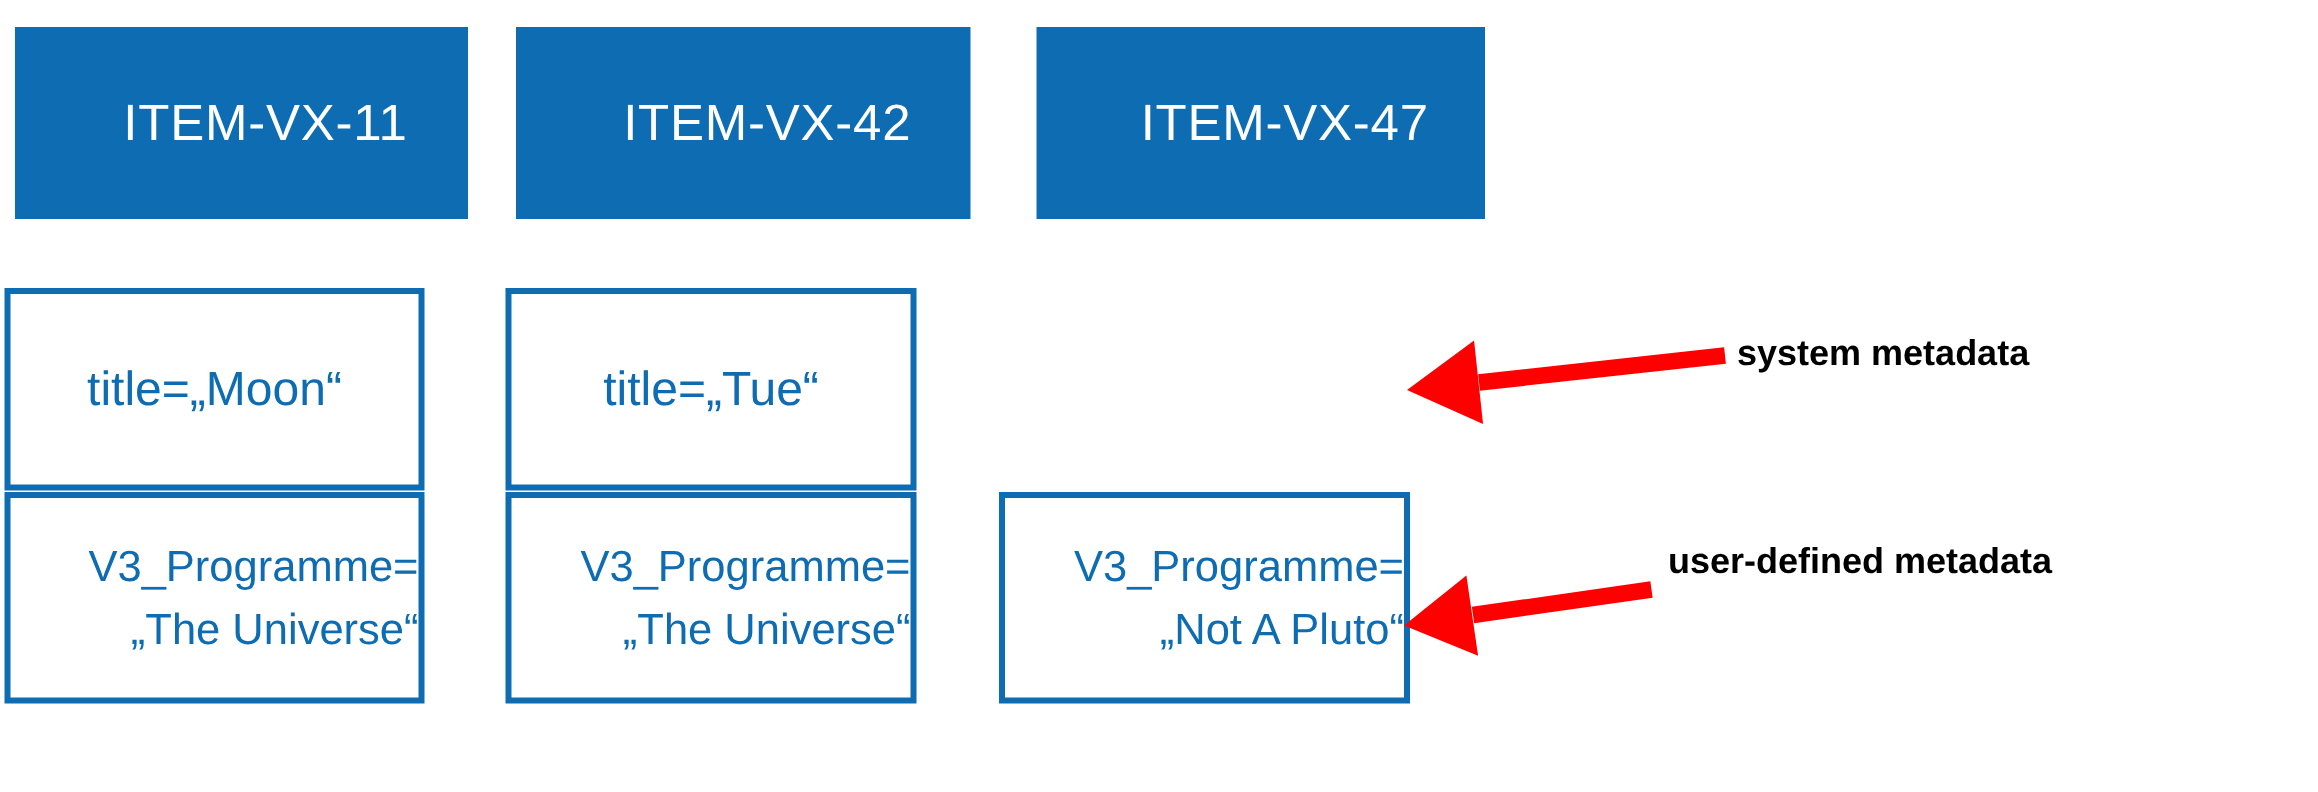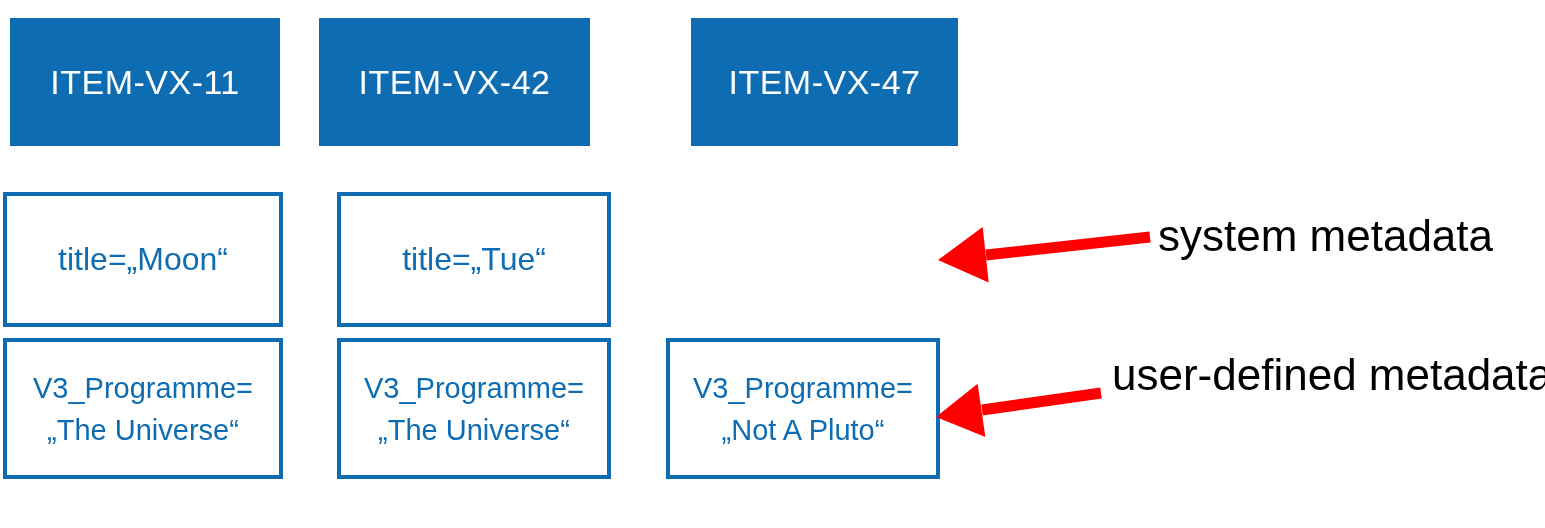--- a/index.html
+++ b/index.html
@@ -21,49 +21,51 @@
     position: absolute;
     top: 18px;
     height: 128px;
     background: var(--blue);
     color: var(--white);
     display: flex;
     align-items: center;
     justify-content: center;
     font-size: 34px;
     letter-spacing: 0.5px;
+    padding-left: 32px;
   }
   .box {
     position: absolute;
     background: var(--white);
     border: 4px solid var(--blue);
     color: var(--blue);
     box-sizing: border-box;
     display: flex;
     align-items: center;
     justify-content: center;
   }
   .sys { top: 192px; height: 135px; font-size: 32px; }
   .usr {
-    top: 338px; height: 141px;
+    top: 328px; height: 141px;
     font-size: 29px; line-height: 42px;
-    flex-direction: column; text-align: center;
+    flex-direction: column; text-align: center; align-items: flex-end;
   }
   .c1h { left: 10px;  width: 270px; }
-  .c2h { left: 319px; width: 271px; align-items: center; }
+  .c2h { left: 344px; width: 271px; align-items: center; }
   .c3h { left: 691px; width: 267px; }
   .c1  { left: 3px;   width: 280px; }
   .c2  { left: 337px; width: 274px; }
   .c3  { left: 666px; width: 274px; }
   .annotation-label {
     position: absolute;
     color: var(--black);
-    font-size: 44px;
+    font-size: 24px;
     line-height: 38px;
     white-space: nowrap;
+    font-weight: bold;
   }
   .label-system { left: 1158px; top: 217px; }
   .label-user   { left: 1112px; top: 356px; }
   svg.arrows {
     position: absolute;
     left: 0; top: 0;
     width: 1545px; height: 528px;
     pointer-events: none;
   }
   .arrow-shaft { stroke: var(--red); stroke-width: 11; fill: none; }

